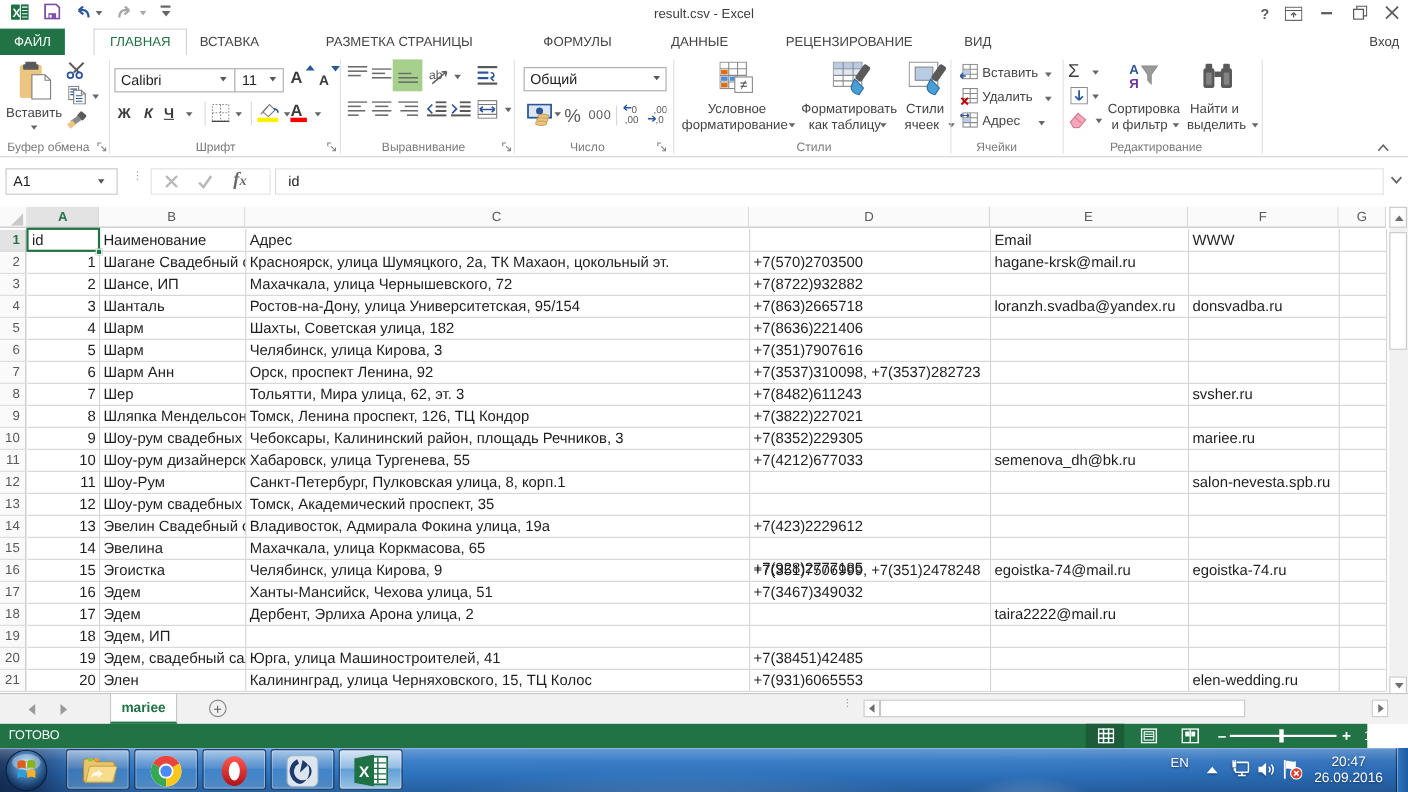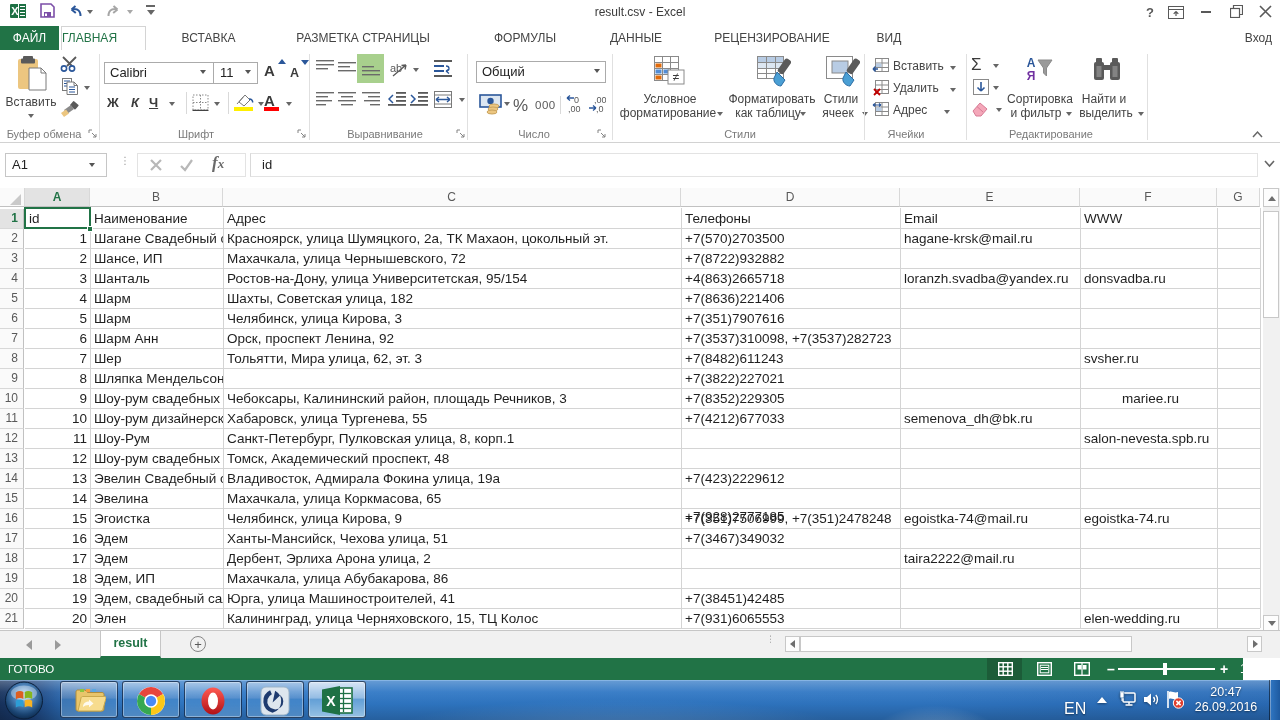--- a/index.html
+++ b/index.html
@@ -5,21 +5,21 @@
 html,body{width:1280px;height:720px;overflow:hidden;}
 body{font-family:"Liberation Sans",sans-serif;position:relative;background:#fff;}
 
 #titlebar{position:absolute;left:0;top:0;width:1280px;height:24px;background:#fff;}
 #title{position:absolute;left:0;right:0;top:5px;text-align:center;font-size:12px;color:#3b3b3b;}
 .winbtn{position:absolute;top:0;height:24px;color:#595959;font-size:13px;text-align:center;}
 
 #tabrow{position:absolute;left:0;top:24px;width:1280px;height:26px;background:#fff;}
 .tab{position:absolute;top:3px;height:23px;line-height:23px;font-size:12px;color:#444;text-align:center;}
 #filetab{position:absolute;left:0;top:2px;width:59px;height:24px;background:#217346;color:#fff;font-size:12px;text-align:center;line-height:24px;}
-#hometab{position:absolute;top:2px;height:25px;background:#fff;border:1px solid #d4d4d4;border-bottom:none;color:#217346;font-size:12px;line-height:23px;}
+#hometab{position:absolute;top:2px;height:25px;background:#fff;border:1px solid #d4d4d4;border-bottom:none;color:#217346;font-size:12px;text-align:center;line-height:23px;margin-left:24px;}
 
 #ribbon{position:absolute;left:0;top:50px;width:1280px;height:93px;background:#fff;border-bottom:1px solid #d2d2d2;}
 .gsep{position:absolute;top:4px;height:86px;width:1px;background:#e0e0e0;}
 .glabel{position:absolute;top:78px;font-size:11px;color:#7a7a7a;text-align:center;white-space:nowrap;}
 .launch{position:absolute;top:79px;width:10px;height:10px;}
 .dd{width:0;height:0;border-left:3.5px solid transparent;border-right:3.5px solid transparent;border-top:4px solid #666;position:absolute;}
 .combo{position:absolute;border:1px solid #ababab;background:#fff;font-size:12px;color:#222;}
 
 #fbar{position:absolute;left:0;top:144px;width:1280px;height:44px;background:#fff;}
 
@@ -475,36 +475,35 @@
 <div class="ghline" style="top:320px;width:1235px;"></div>
 <div class="ghline" style="top:340px;width:1235px;"></div>
 <div class="ghline" style="top:360px;width:1235px;"></div>
 <div class="ghline" style="top:380px;width:1235px;"></div>
 <div class="ghline" style="top:400px;width:1235px;"></div>
 <div class="ghline" style="top:420px;width:1235px;"></div>
 <div class="ghline" style="top:440px;width:1235px;"></div>
 <div class="cell" style="left:26px;top:21px;width:64px;">id</div>
 <div class="cell" style="left:91px;top:21px;width:132px;">Наименование</div>
 <div class="cell" style="left:224px;top:21px;width:457px;">Адрес</div>
-<div class="cell" style="left:682px;top:21px;width:218px;">Телефоны</div>
 <div class="cell" style="left:901px;top:21px;width:179px;">Email</div>
 <div class="cell" style="left:1081px;top:21px;width:136px;">WWW</div>
 <div class="cell cnum" style="left:26px;top:41px;width:64px;">1</div>
 <div class="cell" style="left:91px;top:41px;width:132px;">Шагане Свадебный сал</div>
 <div class="cell" style="left:224px;top:41px;width:457px;">Красноярск, улица Шумяцкого, 2а, ТК Махаон, цокольный эт.</div>
 <div class="cell" style="left:682px;top:41px;width:218px;">+7(570)2703500</div>
 <div class="cell" style="left:901px;top:41px;width:179px;">hagane-krsk@mail.ru</div>
 <div class="cell cnum" style="left:26px;top:61px;width:64px;">2</div>
 <div class="cell" style="left:91px;top:61px;width:132px;">Шансе, ИП</div>
 <div class="cell" style="left:224px;top:61px;width:457px;">Махачкала, улица Чернышевского, 72</div>
 <div class="cell" style="left:682px;top:61px;width:218px;">+7(8722)932882</div>
 <div class="cell cnum" style="left:26px;top:81px;width:64px;">3</div>
 <div class="cell" style="left:91px;top:81px;width:132px;">Шанталь</div>
 <div class="cell" style="left:224px;top:81px;width:457px;">Ростов-на-Дону, улица Университетская, 95/154</div>
-<div class="cell" style="left:682px;top:81px;width:218px;">+4(863)2665718</div>
+<div class="cell" style="left:682px;top:81px;width:218px;">+7(863)2665718</div>
 <div class="cell" style="left:901px;top:81px;width:179px;">loranzh.svadba@yandex.ru</div>
 <div class="cell" style="left:1081px;top:81px;width:136px;">donsvadba.ru</div>
 <div class="cell cnum" style="left:26px;top:101px;width:64px;">4</div>
 <div class="cell" style="left:91px;top:101px;width:132px;">Шарм</div>
 <div class="cell" style="left:224px;top:101px;width:457px;">Шахты, Советская улица, 182</div>
 <div class="cell" style="left:682px;top:101px;width:218px;">+7(8636)221406</div>
 <div class="cell cnum" style="left:26px;top:121px;width:64px;">5</div>
 <div class="cell" style="left:91px;top:121px;width:132px;">Шарм</div>
 <div class="cell" style="left:224px;top:121px;width:457px;">Челябинск, улица Кирова, 3</div>
 <div class="cell" style="left:682px;top:121px;width:218px;">+7(351)7907616</div>
@@ -512,38 +511,39 @@
 <div class="cell" style="left:91px;top:141px;width:132px;">Шарм Анн</div>
 <div class="cell" style="left:224px;top:141px;width:457px;">Орск, проспект Ленина, 92</div>
 <div class="cell" style="left:682px;top:141px;width:218px;">+7(3537)310098, +7(3537)282723</div>
 <div class="cell cnum" style="left:26px;top:161px;width:64px;">7</div>
 <div class="cell" style="left:91px;top:161px;width:132px;">Шер</div>
 <div class="cell" style="left:224px;top:161px;width:457px;">Тольятти, Мира улица, 62, эт. 3</div>
 <div class="cell" style="left:682px;top:161px;width:218px;">+7(8482)611243</div>
 <div class="cell" style="left:1081px;top:161px;width:136px;">svsher.ru</div>
 <div class="cell cnum" style="left:26px;top:181px;width:64px;">8</div>
 <div class="cell" style="left:91px;top:181px;width:132px;">Шляпка Мендельсона</div>
+<div class="cell" style="left:224px;top:181px;width:457px;">Томск, Ленина проспект, 126, ТЦ Кондор</div>
 <div class="cell" style="left:682px;top:181px;width:218px;">+7(3822)227021</div>
 <div class="cell cnum" style="left:26px;top:201px;width:64px;">9</div>
 <div class="cell" style="left:91px;top:201px;width:132px;">Шоу-рум свадебных п</div>
 <div class="cell" style="left:224px;top:201px;width:457px;">Чебоксары, Калининский район, площадь Речников, 3</div>
 <div class="cell" style="left:682px;top:201px;width:218px;">+7(8352)229305</div>
-<div class="cell" style="left:1081px;top:201px;width:136px;margin-left:38px;">mariee.ru</div>
+<div class="cell" style="left:1081px;top:201px;width:136px;">mariee.ru</div>
 <div class="cell cnum" style="left:26px;top:221px;width:64px;">10</div>
 <div class="cell" style="left:91px;top:221px;width:132px;">Шоу-рум дизайнерски</div>
 <div class="cell" style="left:224px;top:221px;width:457px;">Хабаровск, улица Тургенева, 55</div>
 <div class="cell" style="left:682px;top:221px;width:218px;">+7(4212)677033</div>
 <div class="cell" style="left:901px;top:221px;width:179px;">semenova_dh@bk.ru</div>
 <div class="cell cnum" style="left:26px;top:241px;width:64px;">11</div>
 <div class="cell" style="left:91px;top:241px;width:132px;">Шоу-Рум</div>
 <div class="cell" style="left:224px;top:241px;width:457px;">Санкт-Петербург, Пулковская улица, 8, корп.1</div>
 <div class="cell" style="left:1081px;top:241px;width:136px;">salon-nevesta.spb.ru</div>
 <div class="cell cnum" style="left:26px;top:261px;width:64px;">12</div>
 <div class="cell" style="left:91px;top:261px;width:132px;">Шоу-рум свадебных п</div>
-<div class="cell" style="left:224px;top:261px;width:457px;">Томск, Академический проспект, 48</div>
+<div class="cell" style="left:224px;top:261px;width:457px;">Томск, Академический проспект, 35</div>
 <div class="cell cnum" style="left:26px;top:281px;width:64px;">13</div>
 <div class="cell" style="left:91px;top:281px;width:132px;">Эвелин Свадебный са</div>
 <div class="cell" style="left:224px;top:281px;width:457px;">Владивосток, Адмирала Фокина улица, 19а</div>
 <div class="cell" style="left:682px;top:281px;width:218px;">+7(423)2229612</div>
 <div class="cell cnum" style="left:26px;top:301px;width:64px;">14</div>
 <div class="cell" style="left:91px;top:301px;width:132px;">Эвелина</div>
 <div class="cell" style="left:224px;top:301px;width:457px;">Махачкала, улица Коркмасова, 65</div>
 <div class="cell" style="left:682px;top:319px;width:218px;">+7(928)2777185</div>
 <div class="cell cnum" style="left:26px;top:321px;width:64px;">15</div>
 <div class="cell" style="left:91px;top:321px;width:132px;">Эгоистка</div>
@@ -554,21 +554,20 @@
 <div class="cell cnum" style="left:26px;top:341px;width:64px;">16</div>
 <div class="cell" style="left:91px;top:341px;width:132px;">Эдем</div>
 <div class="cell" style="left:224px;top:341px;width:457px;">Ханты-Мансийск, Чехова улица, 51</div>
 <div class="cell" style="left:682px;top:341px;width:218px;">+7(3467)349032</div>
 <div class="cell cnum" style="left:26px;top:361px;width:64px;">17</div>
 <div class="cell" style="left:91px;top:361px;width:132px;">Эдем</div>
 <div class="cell" style="left:224px;top:361px;width:457px;">Дербент, Эрлиха Арона улица, 2</div>
 <div class="cell" style="left:901px;top:361px;width:179px;">taira2222@mail.ru</div>
 <div class="cell cnum" style="left:26px;top:381px;width:64px;">18</div>
 <div class="cell" style="left:91px;top:381px;width:132px;">Эдем, ИП</div>
-<div class="cell" style="left:224px;top:381px;width:457px;">Махачкала, улица Абубакарова, 86</div>
 <div class="cell cnum" style="left:26px;top:401px;width:64px;">19</div>
 <div class="cell" style="left:91px;top:401px;width:132px;">Эдем, свадебный сало</div>
 <div class="cell" style="left:224px;top:401px;width:457px;">Юрга, улица Машиностроителей, 41</div>
 <div class="cell" style="left:682px;top:401px;width:218px;">+7(38451)42485</div>
 <div class="cell cnum" style="left:26px;top:421px;width:64px;">20</div>
 <div class="cell" style="left:91px;top:421px;width:132px;">Элен</div>
 <div class="cell" style="left:224px;top:421px;width:457px;">Калининград, улица Черняховского, 15, ТЦ Колос</div>
 <div class="cell" style="left:682px;top:421px;width:218px;">+7(931)6065553</div>
 <div class="cell" style="left:1081px;top:421px;width:136px;">elen-wedding.ru</div>
 <div style="position:absolute;left:24px;top:19px;width:67px;height:22px;border:2px solid #217346;"></div>
@@ -578,21 +577,21 @@
 <div style="position:absolute;left:1268px;top:8px;width:0;height:0;border-left:4px solid transparent;border-right:4px solid transparent;border-bottom:5px solid #6e6e6e;"></div>
 <div style="position:absolute;left:1263px;top:23px;width:16px;height:107px;background:#fff;border:1px solid #c8c8c8;"></div>
 <div style="position:absolute;left:1263px;top:427px;width:16px;height:16px;background:#fdfdfd;border:1px solid #c8c8c8;"></div>
 <div style="position:absolute;left:1268px;top:433px;width:0;height:0;border-left:4px solid transparent;border-right:4px solid transparent;border-top:5px solid #6e6e6e;"></div>
 </div>
 
 <div id="tabbar">
 <div style="position:absolute;left:26px;top:9px;width:0;height:0;border-top:5px solid transparent;border-bottom:5px solid transparent;border-right:6px solid #9a9a9a;"></div>
 <div style="position:absolute;left:55px;top:9px;width:0;height:0;border-top:5px solid transparent;border-bottom:5px solid transparent;border-left:6px solid #9a9a9a;"></div>
 <div style="position:absolute;left:100px;top:0px;width:61px;height:27px;background:#fff;border-left:1px solid #c6c6c6;border-right:1px solid #c6c6c6;border-bottom:2px solid #217346;"></div>
-<div style="position:absolute;left:100px;top:5px;width:61px;text-align:center;font-size:12.5px;font-weight:bold;color:#217346;">result</div>
+<div style="position:absolute;left:100px;top:5px;width:61px;text-align:center;font-size:12.5px;font-weight:bold;color:#217346;">mariee</div>
 <div style="position:absolute;left:190px;top:5px;width:16px;height:16px;border:1px solid #868686;border-radius:50%;color:#595959;font-size:13px;line-height:15px;text-align:center;">+</div>
 <div style="position:absolute;left:766px;top:6px;color:#9a9a9a;font-size:9px;line-height:5px;">⋮</div>
 <div style="position:absolute;left:785px;top:5px;width:15px;height:16px;background:#fdfdfd;border:1px solid #c8c8c8;"></div>
 <div style="position:absolute;left:790px;top:9px;width:0;height:0;border-top:4px solid transparent;border-bottom:4px solid transparent;border-right:5px solid #6e6e6e;"></div>
 <div style="position:absolute;left:800px;top:5px;width:332px;height:16px;background:#fff;border:1px solid #c8c8c8;"></div>
 <div style="position:absolute;left:1247px;top:5px;width:15px;height:16px;background:#fdfdfd;border:1px solid #c8c8c8;"></div>
 <div style="position:absolute;left:1253px;top:9px;width:0;height:0;border-top:4px solid transparent;border-bottom:4px solid transparent;border-left:5px solid #6e6e6e;"></div>
 </div>
 
 <div id="statusbar">
@@ -691,21 +690,21 @@
 <g stroke="#1e7145" stroke-width="1.3">
           <line x1="15" y1="7.5" x2="29" y2="7.5"></line>
           <line x1="15" y1="12.5" x2="29" y2="12.5"></line>
           <line x1="15" y1="17.5" x2="29" y2="17.5"></line>
           <line x1="15" y1="22.5" x2="29" y2="22.5"></line>
           <line x1="21.5" y1="3" x2="21.5" y2="26"></line>
         </g>
 <path d="M0 3.5 L18 0 V29 L0 25.5 Z" fill="#1e7145"></path>
 <text x="9" y="20" font-size="14" font-weight="bold" fill="#fff" text-anchor="middle" font-family="Liberation Sans">X</text>
       </svg></div>
-<div style="position:absolute;left:1064px;top:20px;font-size:16px;color:#fff;text-shadow:0 1px 2px rgba(0,0,0,.5);">EN</div>
+<div style="position:absolute;left:1064px;top:6px;font-size:12px;color:#fff;text-shadow:0 1px 2px rgba(0,0,0,.5);">EN</div>
 <div style="position:absolute;left:1097px;top:17px;width:0;height:0;border-left:5px solid transparent;border-right:5px solid transparent;border-bottom:6px solid #fff;filter:drop-shadow(0 1px 1px rgba(0,0,0,.4));"></div>
 <svg style="position:absolute;left:1119px;top:11px;filter:drop-shadow(0 1px 1px rgba(0,0,0,.4));" width="17" height="17" viewBox="0 0 17 17">
 <rect x="4" y="2" width="12" height="9" rx="1" fill="none" stroke="#fff" stroke-width="1.5"></rect>
       <line x1="10" y1="11" x2="10" y2="13.5" stroke="#fff" stroke-width="1.5"></line>
       <line x1="6.5" y1="14" x2="13.5" y2="14" stroke="#fff" stroke-width="1.5"></line>
 <rect x="1" y="1" width="4" height="6" rx="1" fill="#fff" stroke="#3a6ea5" stroke-width="0.8"></rect>
       <line x1="2" y1="0" x2="2" y2="2" stroke="#fff"></line>
       <line x1="4" y1="0" x2="4" y2="2" stroke="#fff"></line>
       <line x1="3" y1="7" x2="3" y2="10" stroke="#fff"></line>
     </svg>

